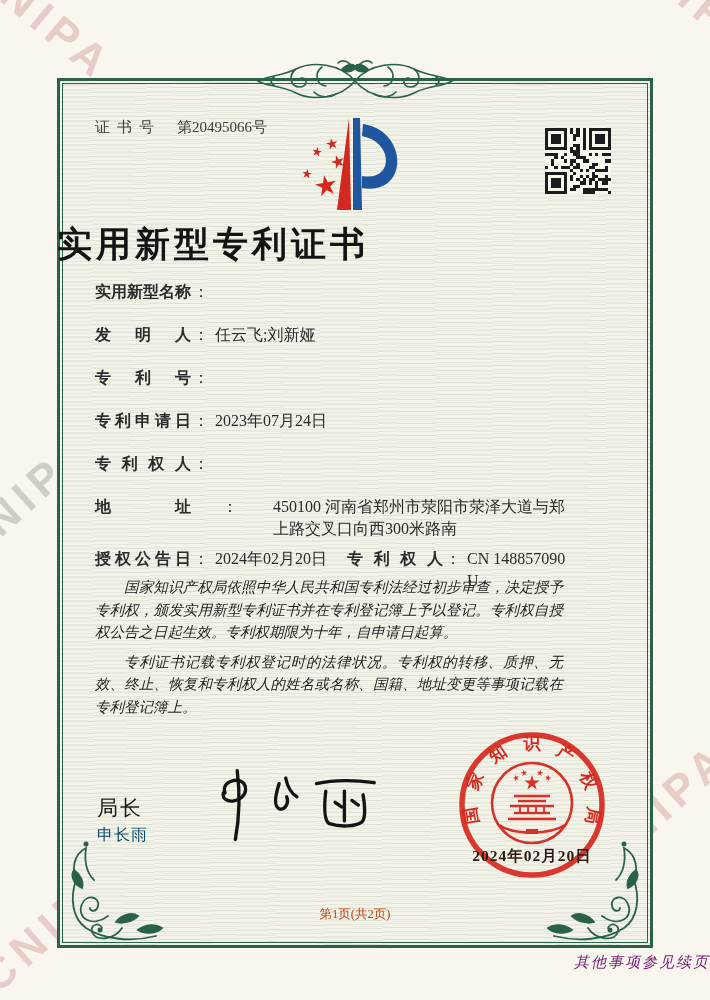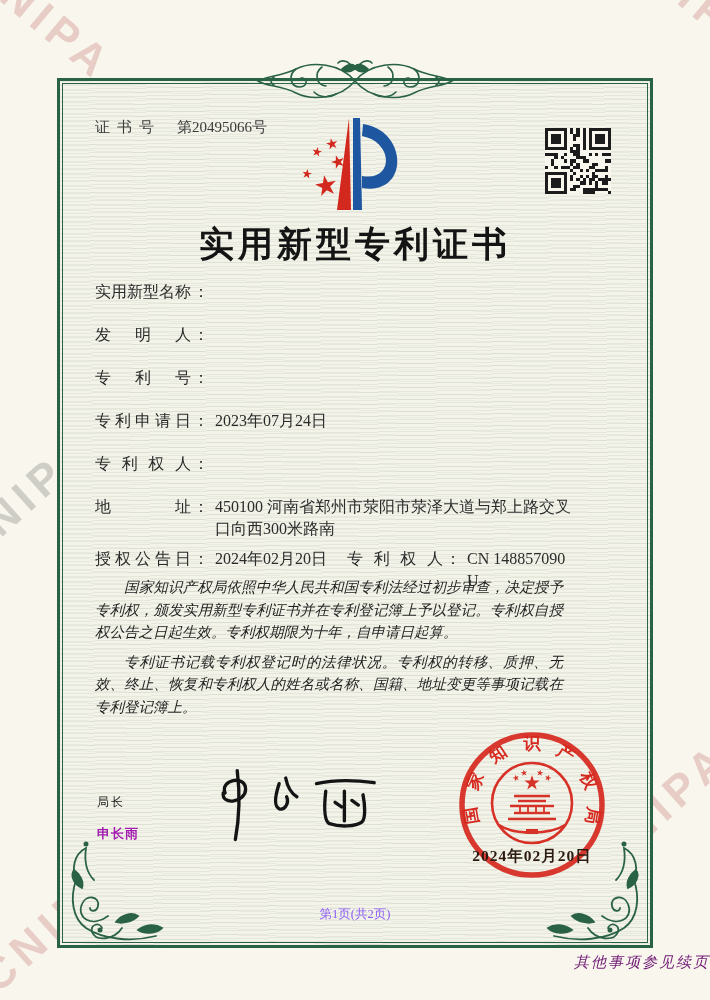--- a/index.html
+++ b/index.html
@@ -32,44 +32,44 @@
   .frame::after{content:"";position:absolute;inset:2px;border:1px solid #2a6245;pointer-events:none;}
   .orn{position:absolute;pointer-events:none;}
   .orn-top{left:254px;top:58px;}
   .orn-bl{left:52px;top:810px;}
   .orn-br{left:518px;top:810px;transform:scaleX(-1);}
   
   .cert-no{position:absolute;left:95px;top:118px;font-size:15px;color:#3a3a3a;}
   .cert-no .lbl{letter-spacing:7px;margin-right:16px;}
   .logo{position:absolute;left:288px;top:110px;}
   .qr{position:absolute;left:545px;top:128px;}
-  .title{position:absolute;left:57px;top:221px;width:596px;text-align:center;
+  .title{position:absolute;left:57px;top:221px;width:596px;text-align:left;
          font-size:35px;font-weight:bold;letter-spacing:4px;color:#141414;}
   
   .fields{position:absolute;left:95px;top:281px;width:478px;font-size:16px;color:#2b2b2b;}
   .frow{display:flex;align-items:flex-start;min-height:43px;line-height:22px;}
-  .frow.addr{min-height:52px;}
-  .flabel{display:inline-block;width:96px;text-align:justify;text-align-last:justify;flex:none;}
+  .frow.addr{min-height:52px;gap:29px;}
+  .flabel{display:inline-block;width:96px;text-align:justify;text-align-last:justify;flex:none;font-weight:bold;}
   .fcolon{flex:none;margin:0 6px 0 2px;}
   .fvalue{flex:1;}
   .frow.addr .fvalue{max-width:372px;}
   .frow.grant{position:relative;}
   .grant-no{position:absolute;left:252px;top:0;display:flex;line-height:22px;}
   
   .paras{position:absolute;left:95px;top:576px;width:468px;font-size:14.5px;
          line-height:22.5px;color:#1e1e1e;font-style:italic;text-align:justify;font-family:Liberation Serif, serif;}
   .paras p{margin:0 0 7px 0;text-indent:2em;}
   
-  .sig-title{position:absolute;left:97px;top:794px;font-size:12px;letter-spacing:2px;color:#191919;}
-  .sig-name{position:absolute;left:97px;top:825px;font-size:13px;letter-spacing:1px;color:#a21caf;font-weight:bold;}
+  .sig-title{position:absolute;left:97px;top:794px;font-size:21px;letter-spacing:2px;color:#191919;}
+  .sig-name{position:absolute;left:97px;top:825px;font-size:16px;letter-spacing:1px;color:#0c4a6e;}
   .sig-script{position:absolute;left:195px;top:765px;}
   .seal{position:absolute;left:456px;top:729px;}
   
   .page-no{position:absolute;left:57px;top:906px;width:596px;text-align:center;
-           font-size:12.5px;color:#8b5cf6;}
+           font-size:12.5px;color:#c2410c;}
   .cont-note{position:absolute;left:0;top:953px;width:710px;text-align:right;
              font-size:15px;font-style:italic;color:#701a75;letter-spacing:2px;}
   svg{display:block;}
 </style>
 </head>
 <body>
 
 <div class="paper">
 
   <div class="wm wm-pink wm1">CNIPA</div>
@@ -149,20 +149,21 @@
   <div class="title">实用新型专利证书</div>
 
   <div class="fields">
     <div class="frow">
       <span class="flabel">实用新型名称</span>
       <span class="fcolon">：</span>
     </div>
     <div class="frow">
       <span class="flabel">发明人</span>
       <span class="fcolon">：</span>
+      <span class="fvalue">任云飞;刘新娅</span>
     </div>
     <div class="frow">
       <span class="flabel">专利号</span>
       <span class="fcolon">：</span>
     </div>
     <div class="frow">
       <span class="flabel">专利申请日</span>
       <span class="fcolon">：</span>
       <span class="fvalue">2023年07月24日</span>
     </div>

